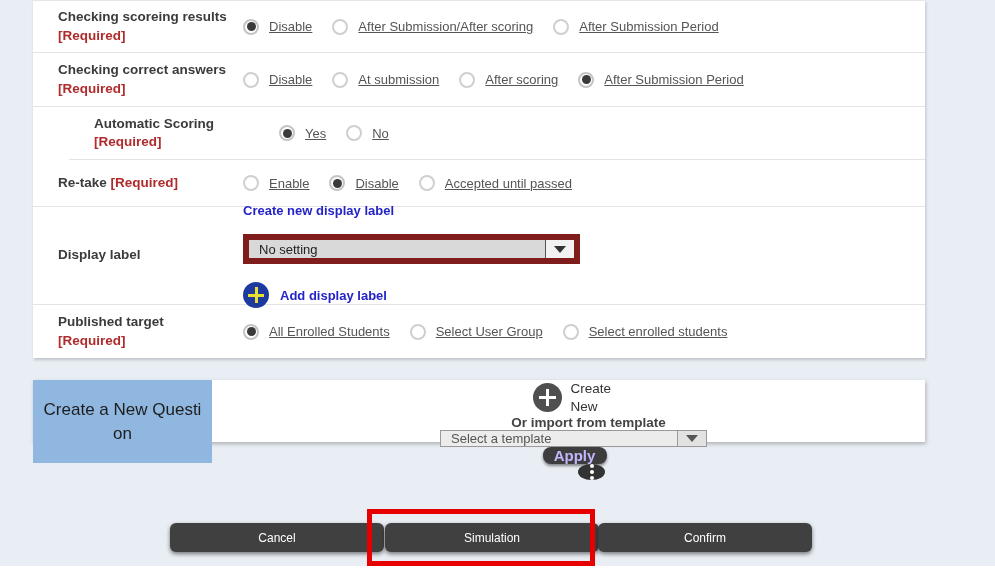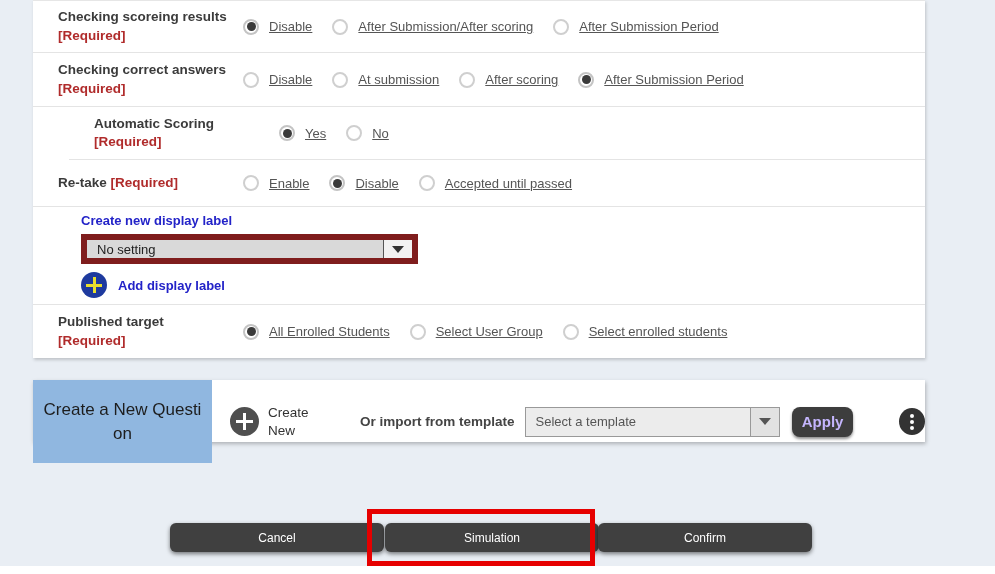--- a/index.html
+++ b/index.html
@@ -19,40 +19,40 @@
   .radio { width:16px; height:16px; min-width:16px; border:2px solid #cfcfcf; border-radius:50%;
            background:#fff; display:inline-flex; align-items:center; justify-content:center; }
   .radio.sel { border-color:#c4c4c4; }
   .radio.sel::after { content:''; width:9px; height:9px; border-radius:50%; background:#3a3a3a; }
   .opt-label { font-size:13px; color:#555; white-space:nowrap;text-decoration:underline; }
 
   .r1 { height:52px; } .r2 { height:54px; } .r3 { height:53px;margin-left:36px; } .r4 { height:47px; }
   .r5 { height:98px; } .r6 { height:53px; border-bottom:none; }
 
   
-  .dl-col { display:flex; flex-direction:column; align-items:flex-start; gap:6px;margin-left:48px; }
+  .dl-col { display:flex; flex-direction:column; align-items:flex-start; gap:16px; }
   .blue-link { font-size:13px; font-weight:bold; color:#2323c8; text-decoration:none; cursor:pointer; }
   .sel-box { display:flex; align-items:stretch; height:30px; background:#d9d9d9; border:6px solid #7f1d1d; width:337px; cursor:pointer; }
   .sel-text { flex:1; display:flex; align-items:center; padding:0 10px; font-size:13px; color:#222; }
   .sel-arrow { width:29px; border-left:1px solid #555; display:flex; align-items:center; justify-content:center; background:#f2f2f2; }
   .tri { width:0; height:0; border-left:6px solid transparent; border-right:6px solid transparent; border-top:7px solid #333; }
   .add-row { display:flex; align-items:center; gap:11px; margin-top:2px; cursor:pointer; }
   .plus-circle { position:relative; border-radius:50%; display:inline-block; }
   .plus-circle i { position:absolute; background:#e8df2e; }
   .plus-circle.blue { width:26px; height:26px; background:#1e3a9e; }
   .plus-circle.blue i.h { left:5px; top:11.5px; width:16px; height:3px; }
   .plus-circle.blue i.v { left:11.5px; top:5px; width:3px; height:16px; }
 
   
   .q-section { position:absolute; left:33px; top:380px; width:892px; height:62px; background:#ffffff;
                box-shadow:1px 2px 4px rgba(0,0,0,0.25); }
   .q-title { position:absolute; left:0; top:0; width:179px; height:83px; background:#90b7e0;
              display:flex; align-items:center; justify-content:center; text-align:center;
              font-size:17px; color:#1d1d1d; padding:0 6px; word-break:break-all; line-height:1.4; }
-  .q-content { position:absolute; left:179px; top:0; right:0; height:83px; display:flex; align-items:center; }
+  .q-content { position:absolute; left:179px; top:0; right:0; height:83px; display:flex; align-items:center;flex-direction:column; }
   .create-new { display:flex; align-items:center; gap:9px; margin-left:18px; cursor:pointer; }
   .plus-circle.gray { width:29px; height:29px; background:#4f4f4f; }
   .plus-circle.gray i { background:#ffffff; }
   .plus-circle.gray i.h { left:6px; top:13px; width:17px; height:3px; }
   .plus-circle.gray i.v { left:13px; top:6px; width:3px; height:17px; }
   .create-new-label { font-size:13.5px; color:#333; width:52px; line-height:1.3; }
   .import-label { margin-left:40px; font-size:13.5px; font-weight:bold; color:#444; white-space:nowrap; }
   .tpl-select { margin-left:10px; width:267px; background:#ececec; border:1px solid #999; }
   .tpl-select .sel-text { color:#555; }
   .tpl-select .sel-arrow { border-left:1px solid #999; background:#e2e2e2; }
@@ -167,20 +167,23 @@
         </label>
         <label class="opt">
           <span class="radio"></span>
           <span class="opt-label">Accepted until passed</span>
         </label>
       </div>
     </div>
   </div>
 
   <div class="row r5">
+    <div class="row-label">
+      <span>Display label</span>
+    </div>
     <div class="row-content">
       <div class="dl-col">
         <a class="blue-link">Create new display label</a>
         <div class="sel-box">
           <span class="sel-text">No setting</span>
           <span class="sel-arrow">
               <span class="tri"></span>
             </span>
         </div>
         <div class="add-row">

